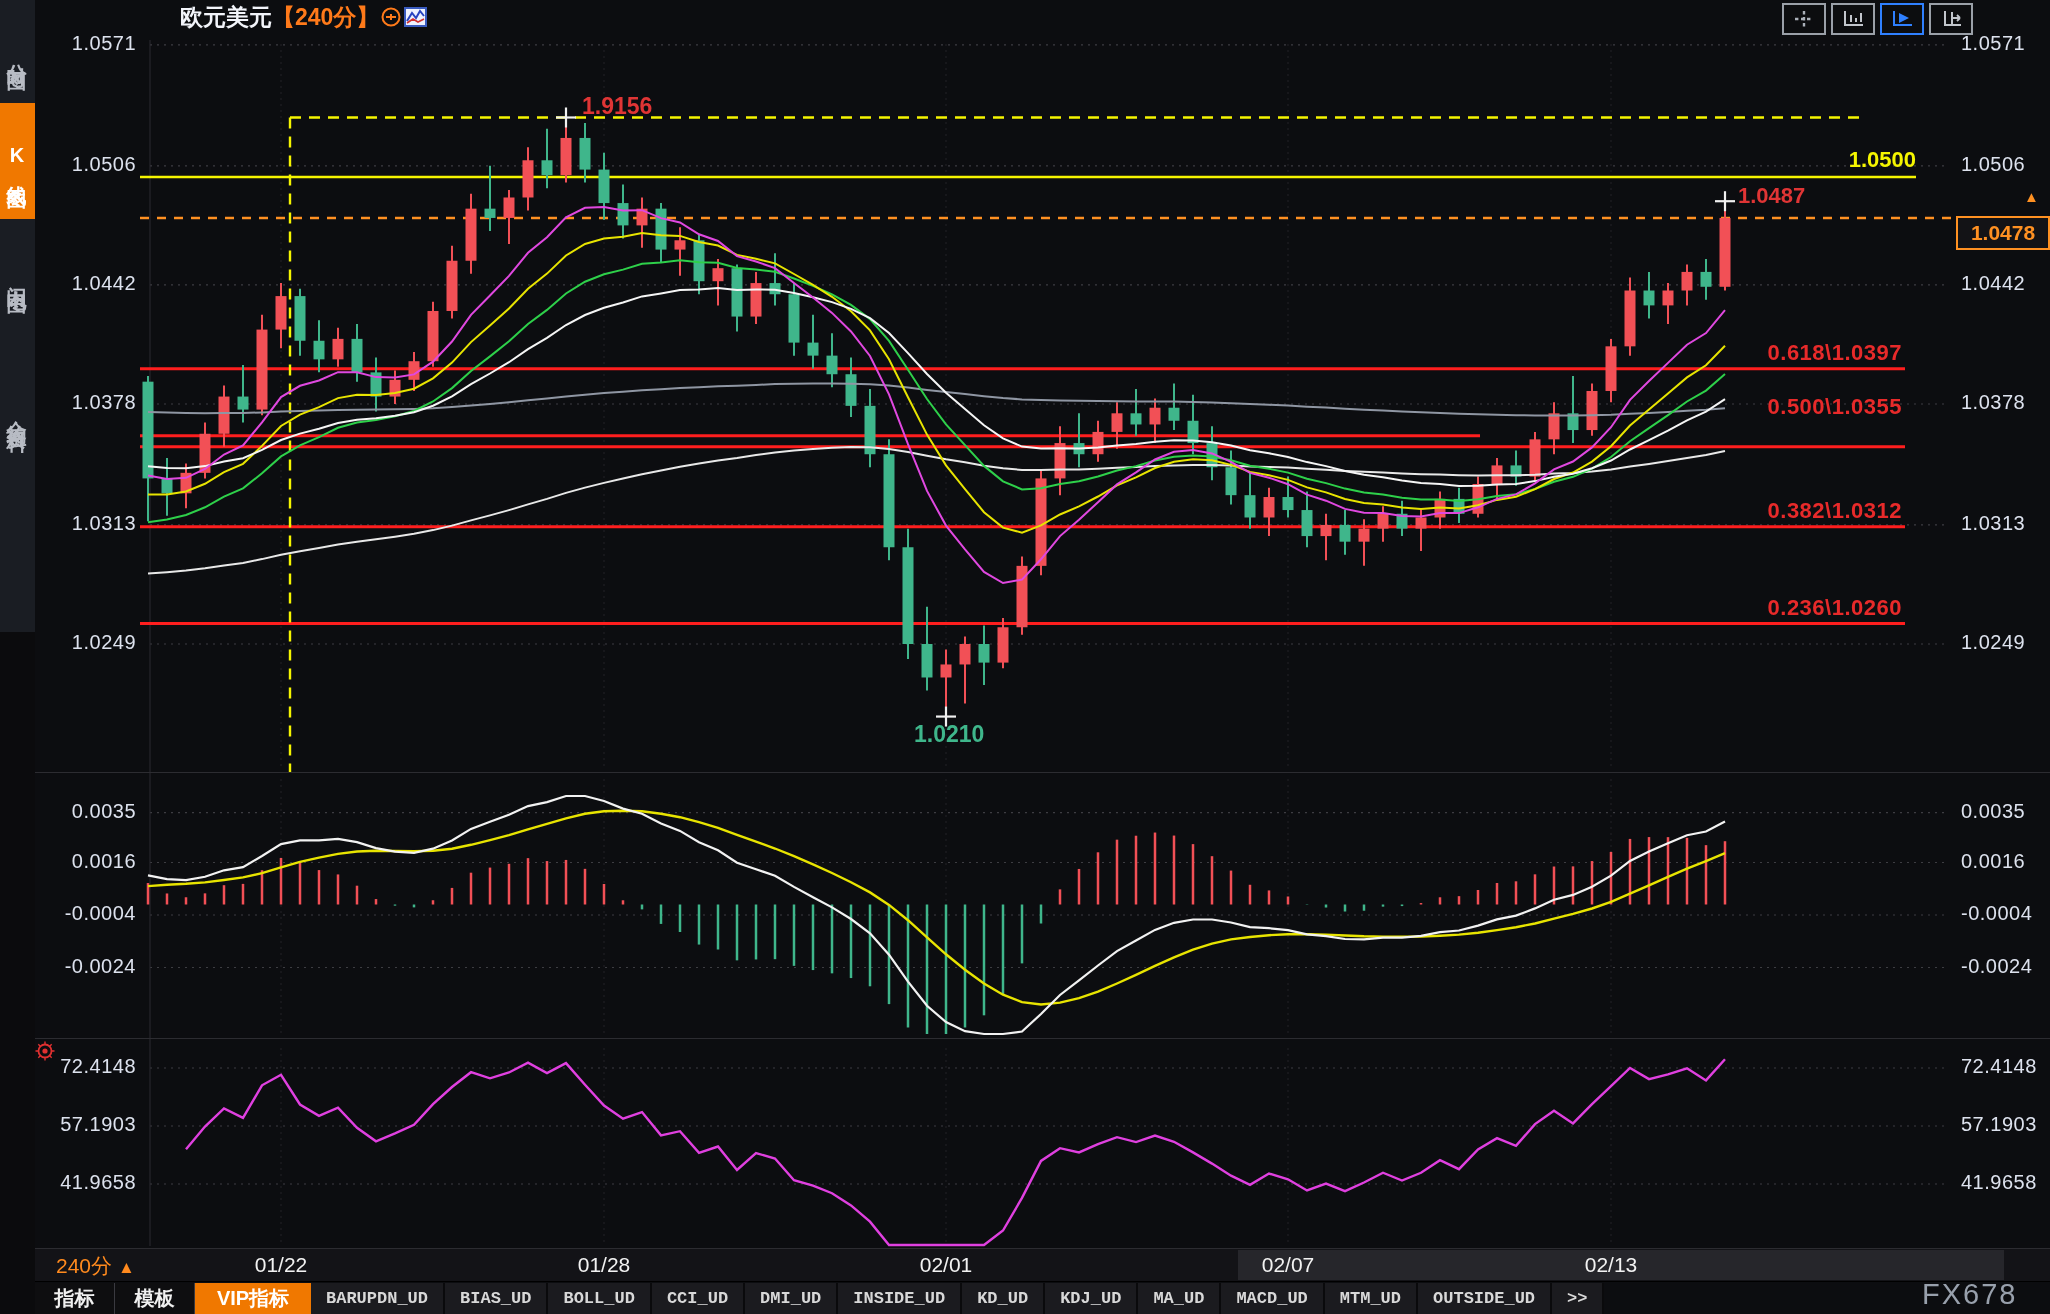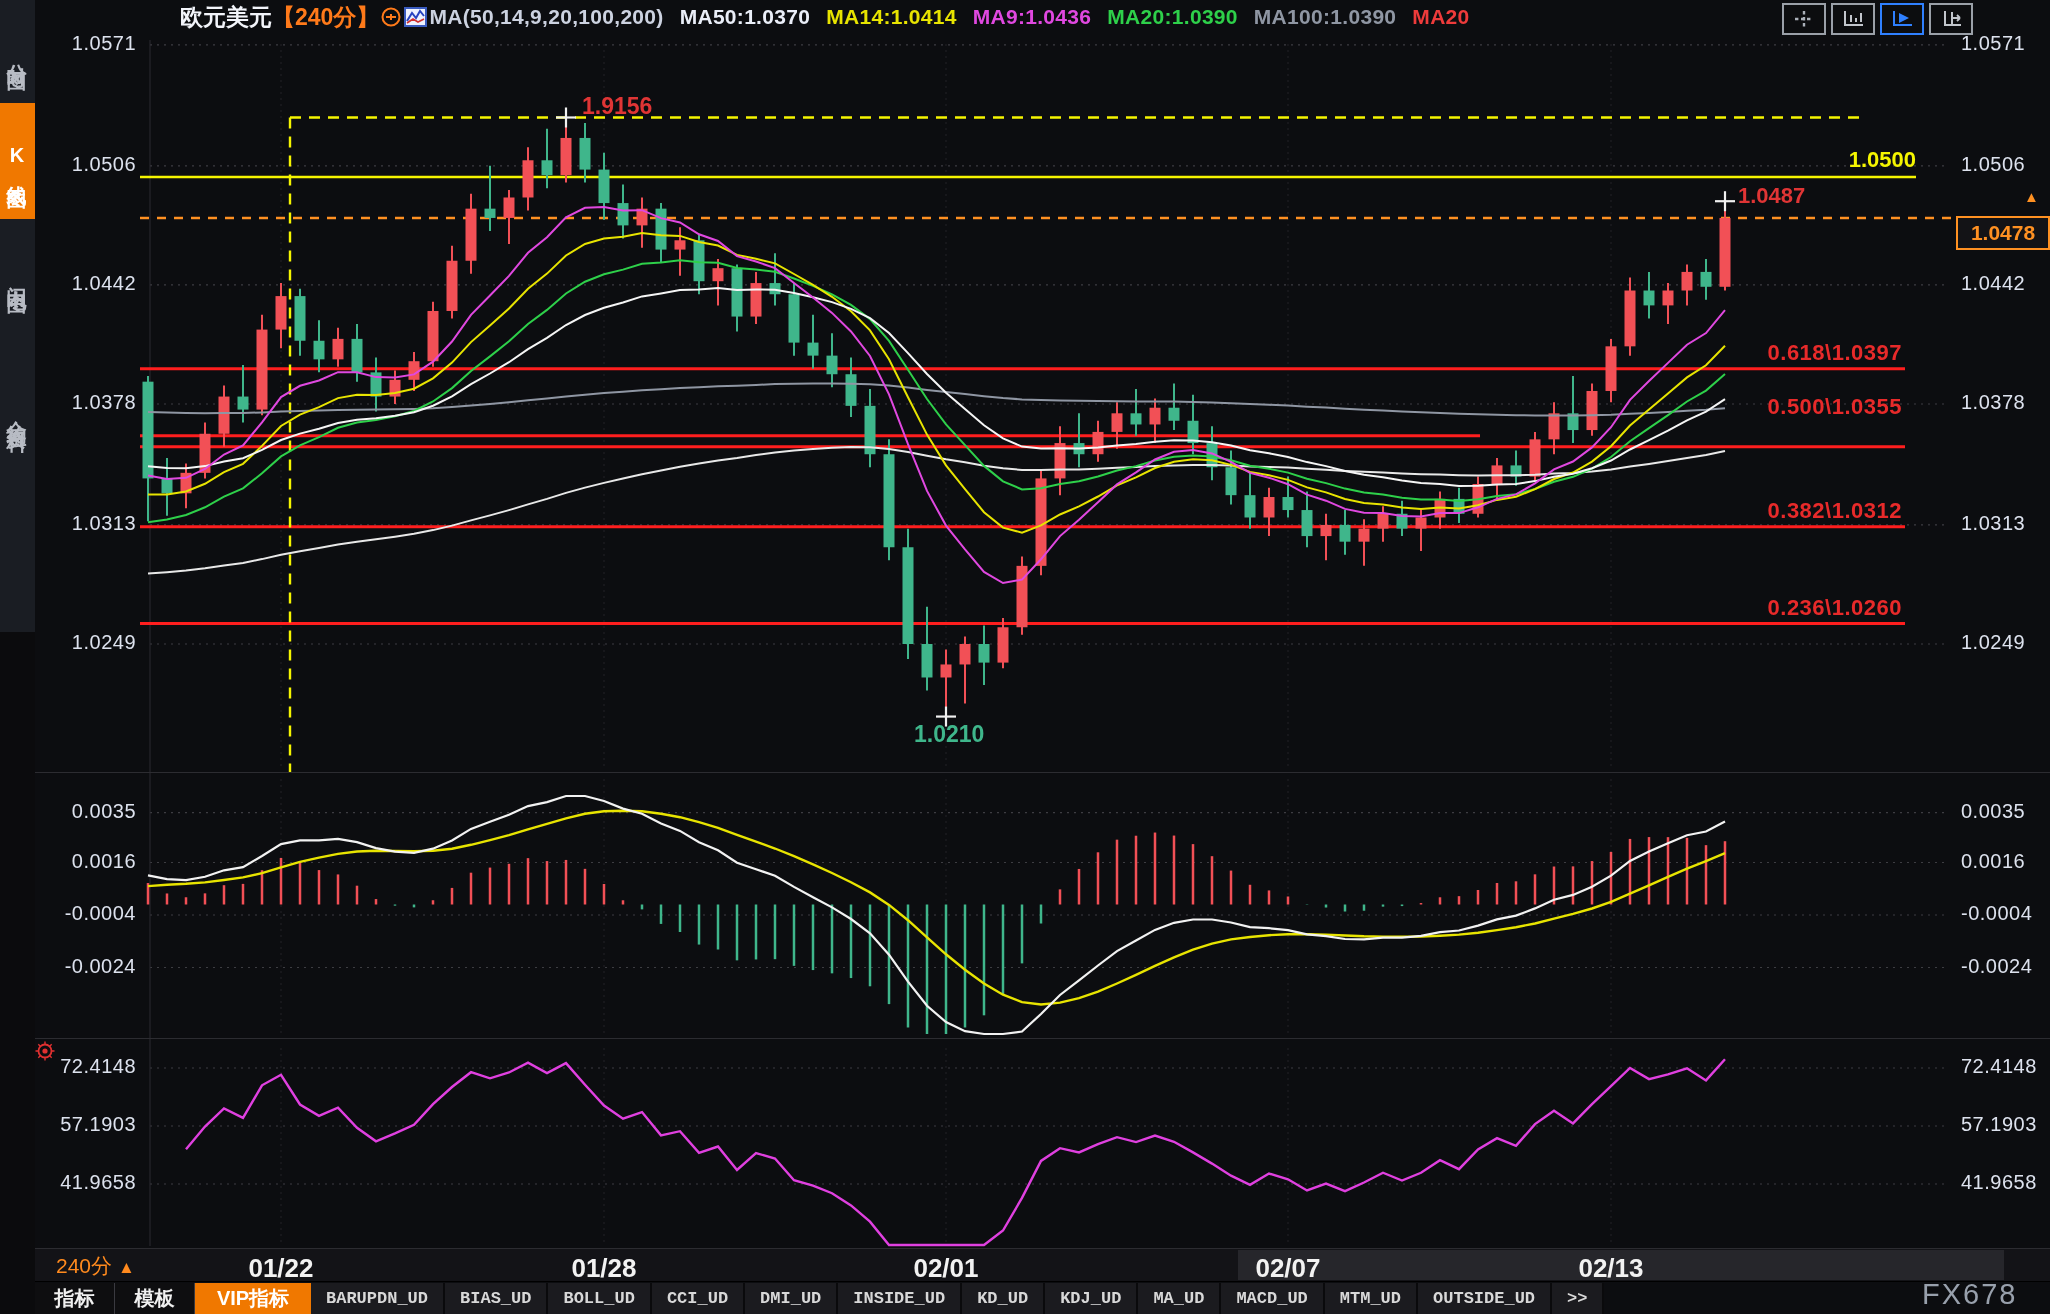--- a/index.html
+++ b/index.html
@@ -6,21 +6,21 @@
   #app{position:relative;width:2050px;height:1314px;background:#0c0d10;overflow:hidden;
        font-family:"Liberation Sans","DejaVu Sans",sans-serif;}
   .abs{position:absolute;}
   svg{display:block;}
   .axis-lbl{position:absolute;color:#dde2ee;font-size:20px;letter-spacing:.5px;}
   .axis-left{left:35px;width:101px;text-align:right;}
   .axis-right{left:1961px;width:100px;text-align:left;}
   .fib-lbl{position:absolute;left:1500px;width:402px;text-align:right;color:#e82a2a;
            font-size:22px;font-weight:bold;letter-spacing:.5px;}
   .lbl{position:absolute;font-weight:bold;}
-  .date-lbl{position:absolute;color:#f2f2f2;font-size:26px;font-weight:bold;width:90px;text-align:center;}
+  .date-lbl{position:absolute;color:#f2f2f2;font-size:21px;font-weight:normal;width:90px;text-align:center;}
   #sidebar{position:absolute;left:0;top:0;width:35px;height:1314px;background:#0b0b0d;}
   #sidebar .col-top{position:absolute;left:0;top:0;width:35px;height:632px;background:#1a1d23;}
   .side-tab{position:absolute;left:0;width:35px;display:flex;align-items:center;justify-content:center;
             writing-mode:vertical-rl;text-orientation:upright;color:#b8bcc4;font-size:20px;font-weight:bold;
             letter-spacing:4px;cursor:pointer;}
   .side-tab.active{background:#f07800;color:#ffffff;}
   #header{position:absolute;left:180px;top:4px;height:26px;display:flex;align-items:center;white-space:nowrap;}
   #header .sym{color:#f2f4fa;font-size:23px;font-weight:bold;}
   #header .per{color:#ff7a1a;font-size:23px;font-weight:bold;}
   #ma-chips{display:flex;gap:16px;align-items:center;}
@@ -379,29 +379,20 @@
           <path d="M7 12h10M12 9v6" stroke="#ff7a1a" stroke-width="2"></path>
         </svg>
     </span>
     <span>
       <svg width="26" height="24" viewBox="0 0 26 24">
           <rect x="2" y="3" width="21" height="18" fill="#eef2ff" stroke="#3a5bbf" stroke-width="2"></rect>
           <polyline points="4,16 9,8 13,13 17,6 21,11" fill="none" stroke="#2743c0" stroke-width="2"></polyline>
           <polyline points="4,18 10,14 15,17 21,14" fill="none" stroke="#d03030" stroke-width="1.6"></polyline>
         </svg>
     </span>
-    <span id="ma-chips">
-        <span style="color: rgb(204, 210, 224);">MA(50,14,9,20,100,200)</span>
-        <span style="color: rgb(234, 238, 248);">MA50:1.0370</span>
-        <span style="color: rgb(232, 228, 0);">MA14:1.0414</span>
-        <span style="color: rgb(224, 72, 224);">MA9:1.0436</span>
-        <span style="color: rgb(46, 208, 74);">MA20:1.0390</span>
-        <span style="color: rgb(143, 150, 163);">MA100:1.0390</span>
-        <span style="color: rgb(238, 59, 59);">MA20</span>
-      </span>
   </div>
 
   <div id="tr-btns">
     <div class="tr-btn">
       <svg width="26" height="20" viewBox="0 0 26 20">
           <path d="M13 2v16M4 10h18" stroke="#aab0b8" stroke-width="2.4" stroke-dasharray="3.4,2.6"></path>
         </svg>
     </div>
     <div class="tr-btn">
       <svg width="26" height="20" viewBox="0 0 26 20">

